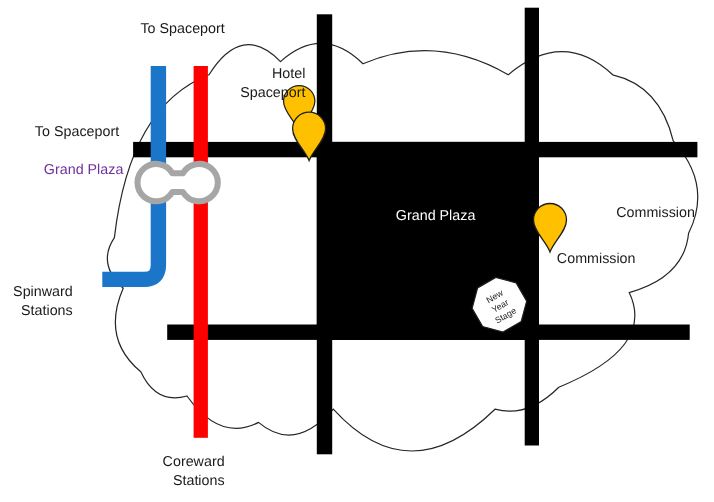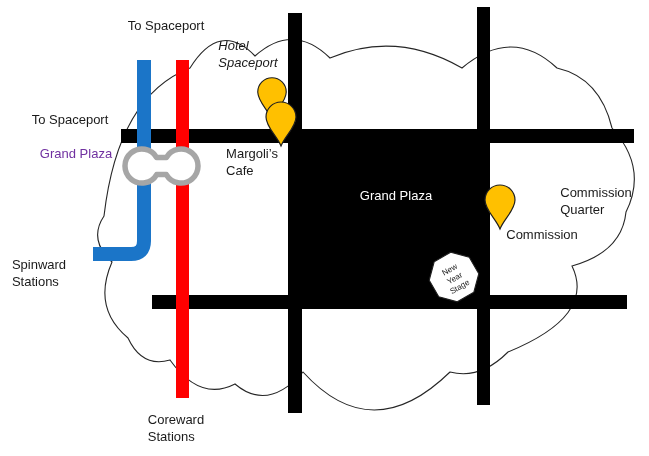--- a/index.html
+++ b/index.html
@@ -7,21 +7,21 @@
     position:relative;
     width:649px;height:456px;
     background:#ffffff;
     font-family:"Liberation Sans", sans-serif;
     overflow:hidden;
   }
   .stage svg{position:absolute;left:0;top:0;}
   .maplabel{
     position:absolute;
     transform:translateX(-50%);
-    text-align:left;
+    text-align:right;
     font-size:13px;
     line-height:17px;
     color:#1a1a1a;
     white-space:nowrap;
   }
   .maplabel span{display:block;}
   .purple{color:#7030A0;}
   .white{color:#ffffff;}
   .octtext{font-size:8px;fill:#1a1a1a;}
 </style>
@@ -86,43 +86,38 @@
   </div>
 
   <div class="maplabel" style="left:70px;top:111px;">
     <span>To Spaceport</span>
   </div>
 
   <div class="maplabel purple" style="left:76px;top:145px;">
     <span>Grand Plaza</span>
   </div>
 
-  <div class="maplabel" style="left:248px;top:37px;font-style:italic;">
+  <div class="maplabel" style="left:248px;top:58px;">
     <span>Hotel</span>
     <span>Spaceport</span>
   </div>
 
-  <div class="maplabel" style="left:252px;top:145px;">
-    <span>Margoli’s</span>
-    <span>Cafe</span>
-  </div>
 
   <div class="maplabel" style="left:39px;top:256px;">
     <span>Spinward</span>
     <span>Stations</span>
   </div>
 
   <div class="maplabel" style="left:176px;top:411px;">
     <span>Coreward</span>
     <span>Stations</span>
   </div>
 
   <div class="maplabel" style="left:596px;top:184px;">
     <span>Commission</span>
-    <span>Quarter</span>
   </div>
 
   <div class="maplabel" style="left:542px;top:226px;">
     <span>Commission</span>
   </div>
 
   <div class="maplabel white" style="left:396px;top:187px;">
     <span>Grand Plaza</span>
   </div>
 

